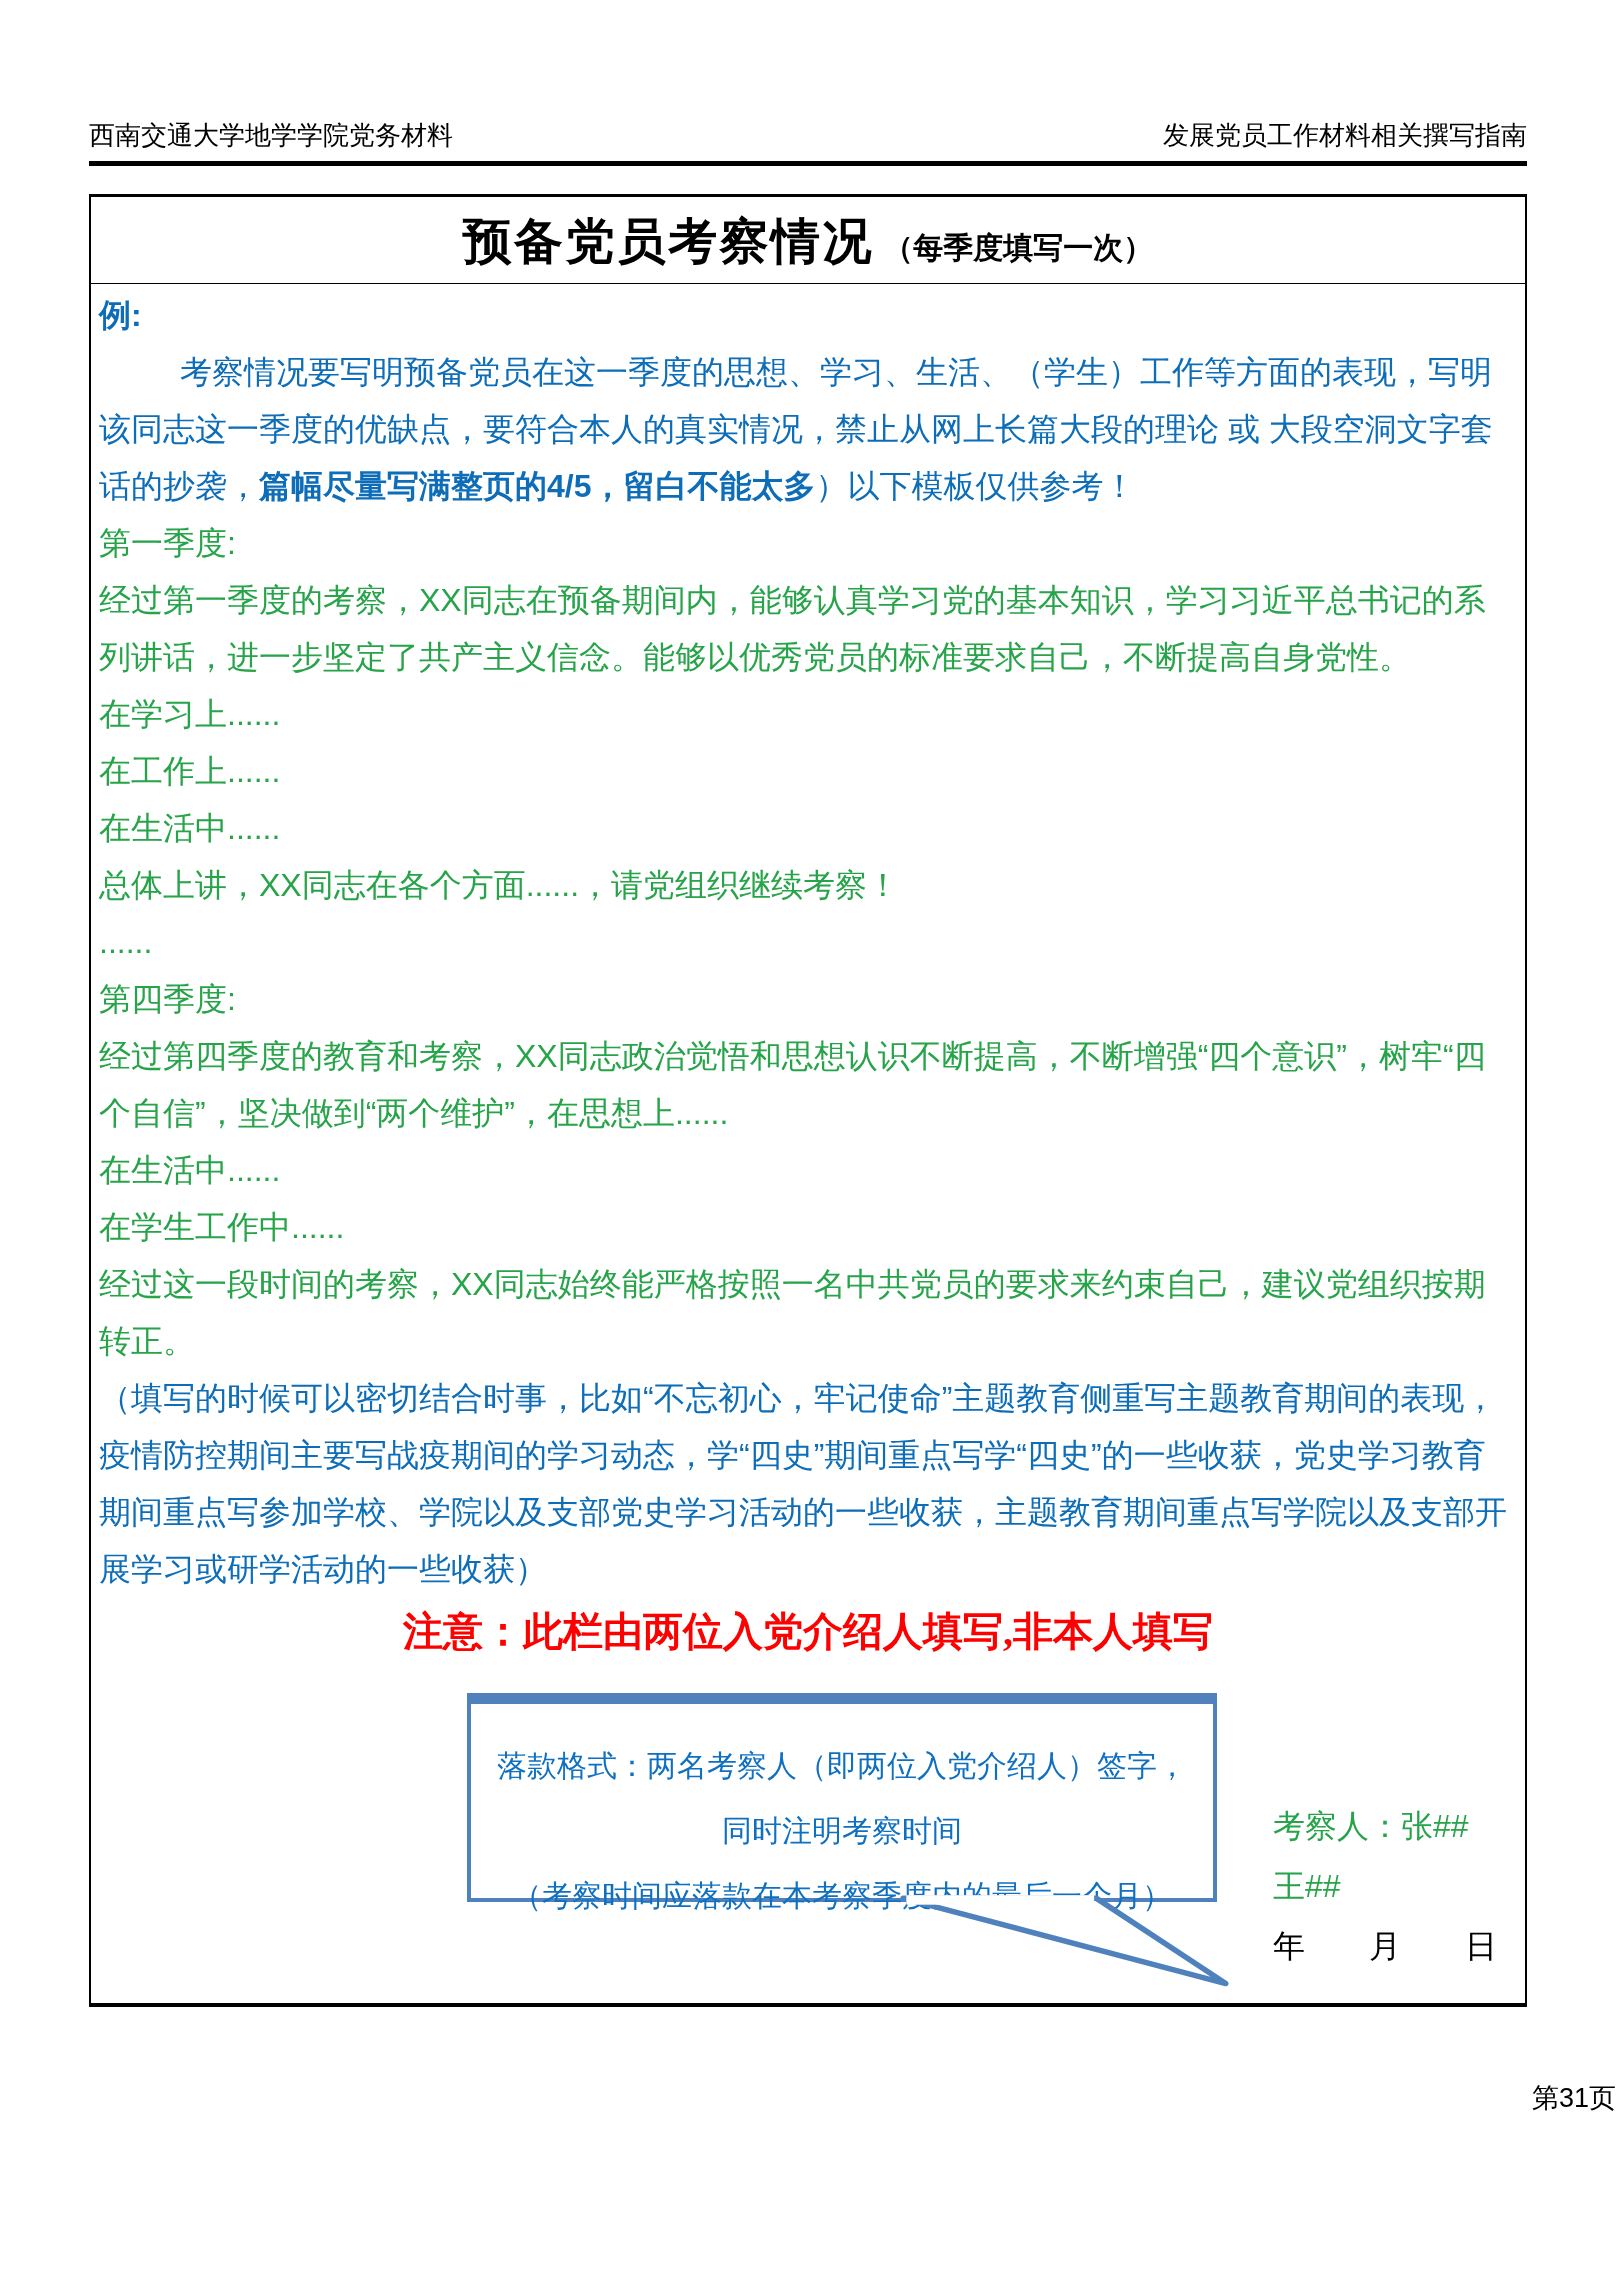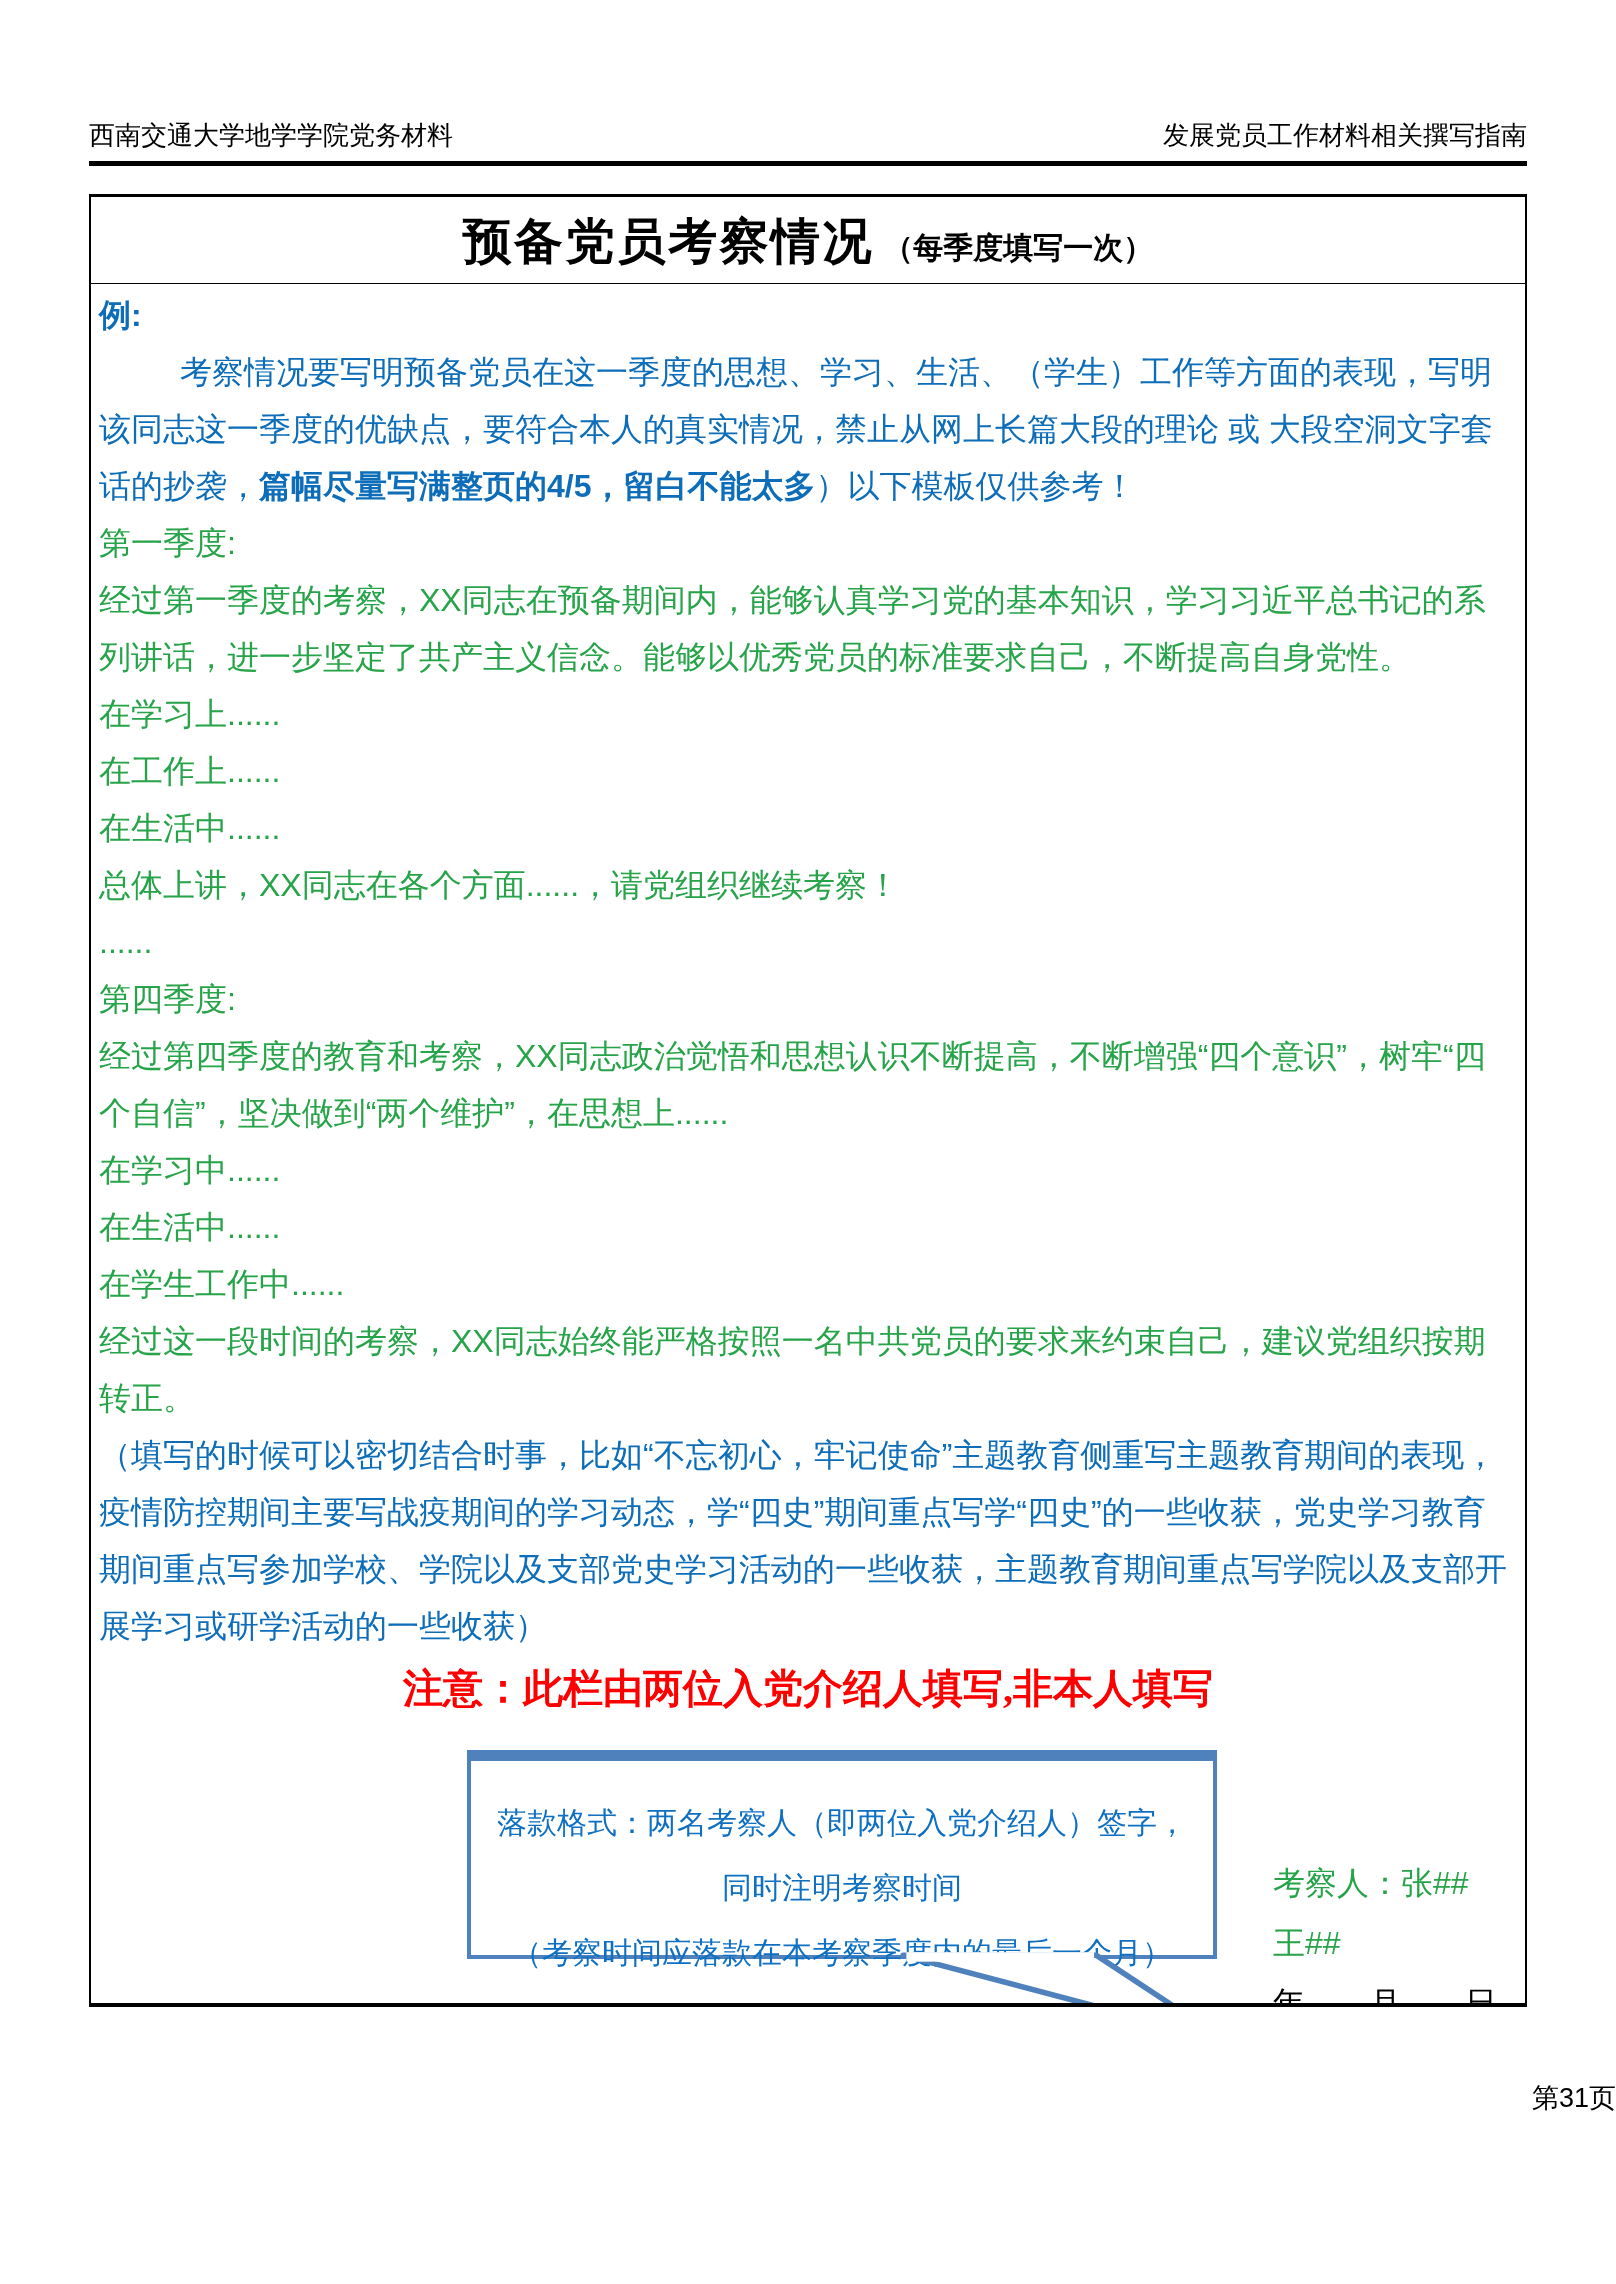--- a/index.html
+++ b/index.html
@@ -81,21 +81,20 @@
 
       <p class="green">第一季度:</p>
       <p class="green">经过第一季度的考察，XX同志在预备期间内，能够认真学习党的基本知识，学习习近平总书记的系列讲话，进一步坚定了共产主义信念。能够以优秀党员的标准要求自己，不断提高自身党性。</p>
       <p class="green">在学习上......</p>
       <p class="green">在工作上......</p>
       <p class="green">在生活中......</p>
       <p class="green">总体上讲，XX同志在各个方面......，请党组织继续考察！</p>
       <p class="green">......</p>
       <p class="green">第四季度:</p>
       <p class="green">经过第四季度的教育和考察，XX同志政治觉悟和思想认识不断提高，不断增强“四个意识”，树牢“四个自信”，坚决做到“两个维护”，在思想上......</p>
-      <p class="green">在学习中......</p>
       <p class="green">在生活中......</p>
       <p class="green">在学生工作中......</p>
       <p class="green">经过这一段时间的考察，XX同志始终能严格按照一名中共党员的要求来约束自己，建议党组织按期转正。</p>
 
       <p class="blue"> （填写的时候可以密切结合时事，比如“不忘初心，牢记使命”主题教育侧重写主题教育期间的表现，疫情防控期间主要写战疫期间的学习动态，学“四史”期间重点写学“四史”的一些收获，党史学习教育期间重点写参加学校、学院以及支部党史学习活动的一些收获，主题教育期间重点写学院以及支部开展学习或研学活动的一些收获）</p>
 
       <p class="red-note">注意：此栏由两位入党介绍人填写,非本人填写</p>
 
       <div class="bottom-area">
         <div class="callout">

